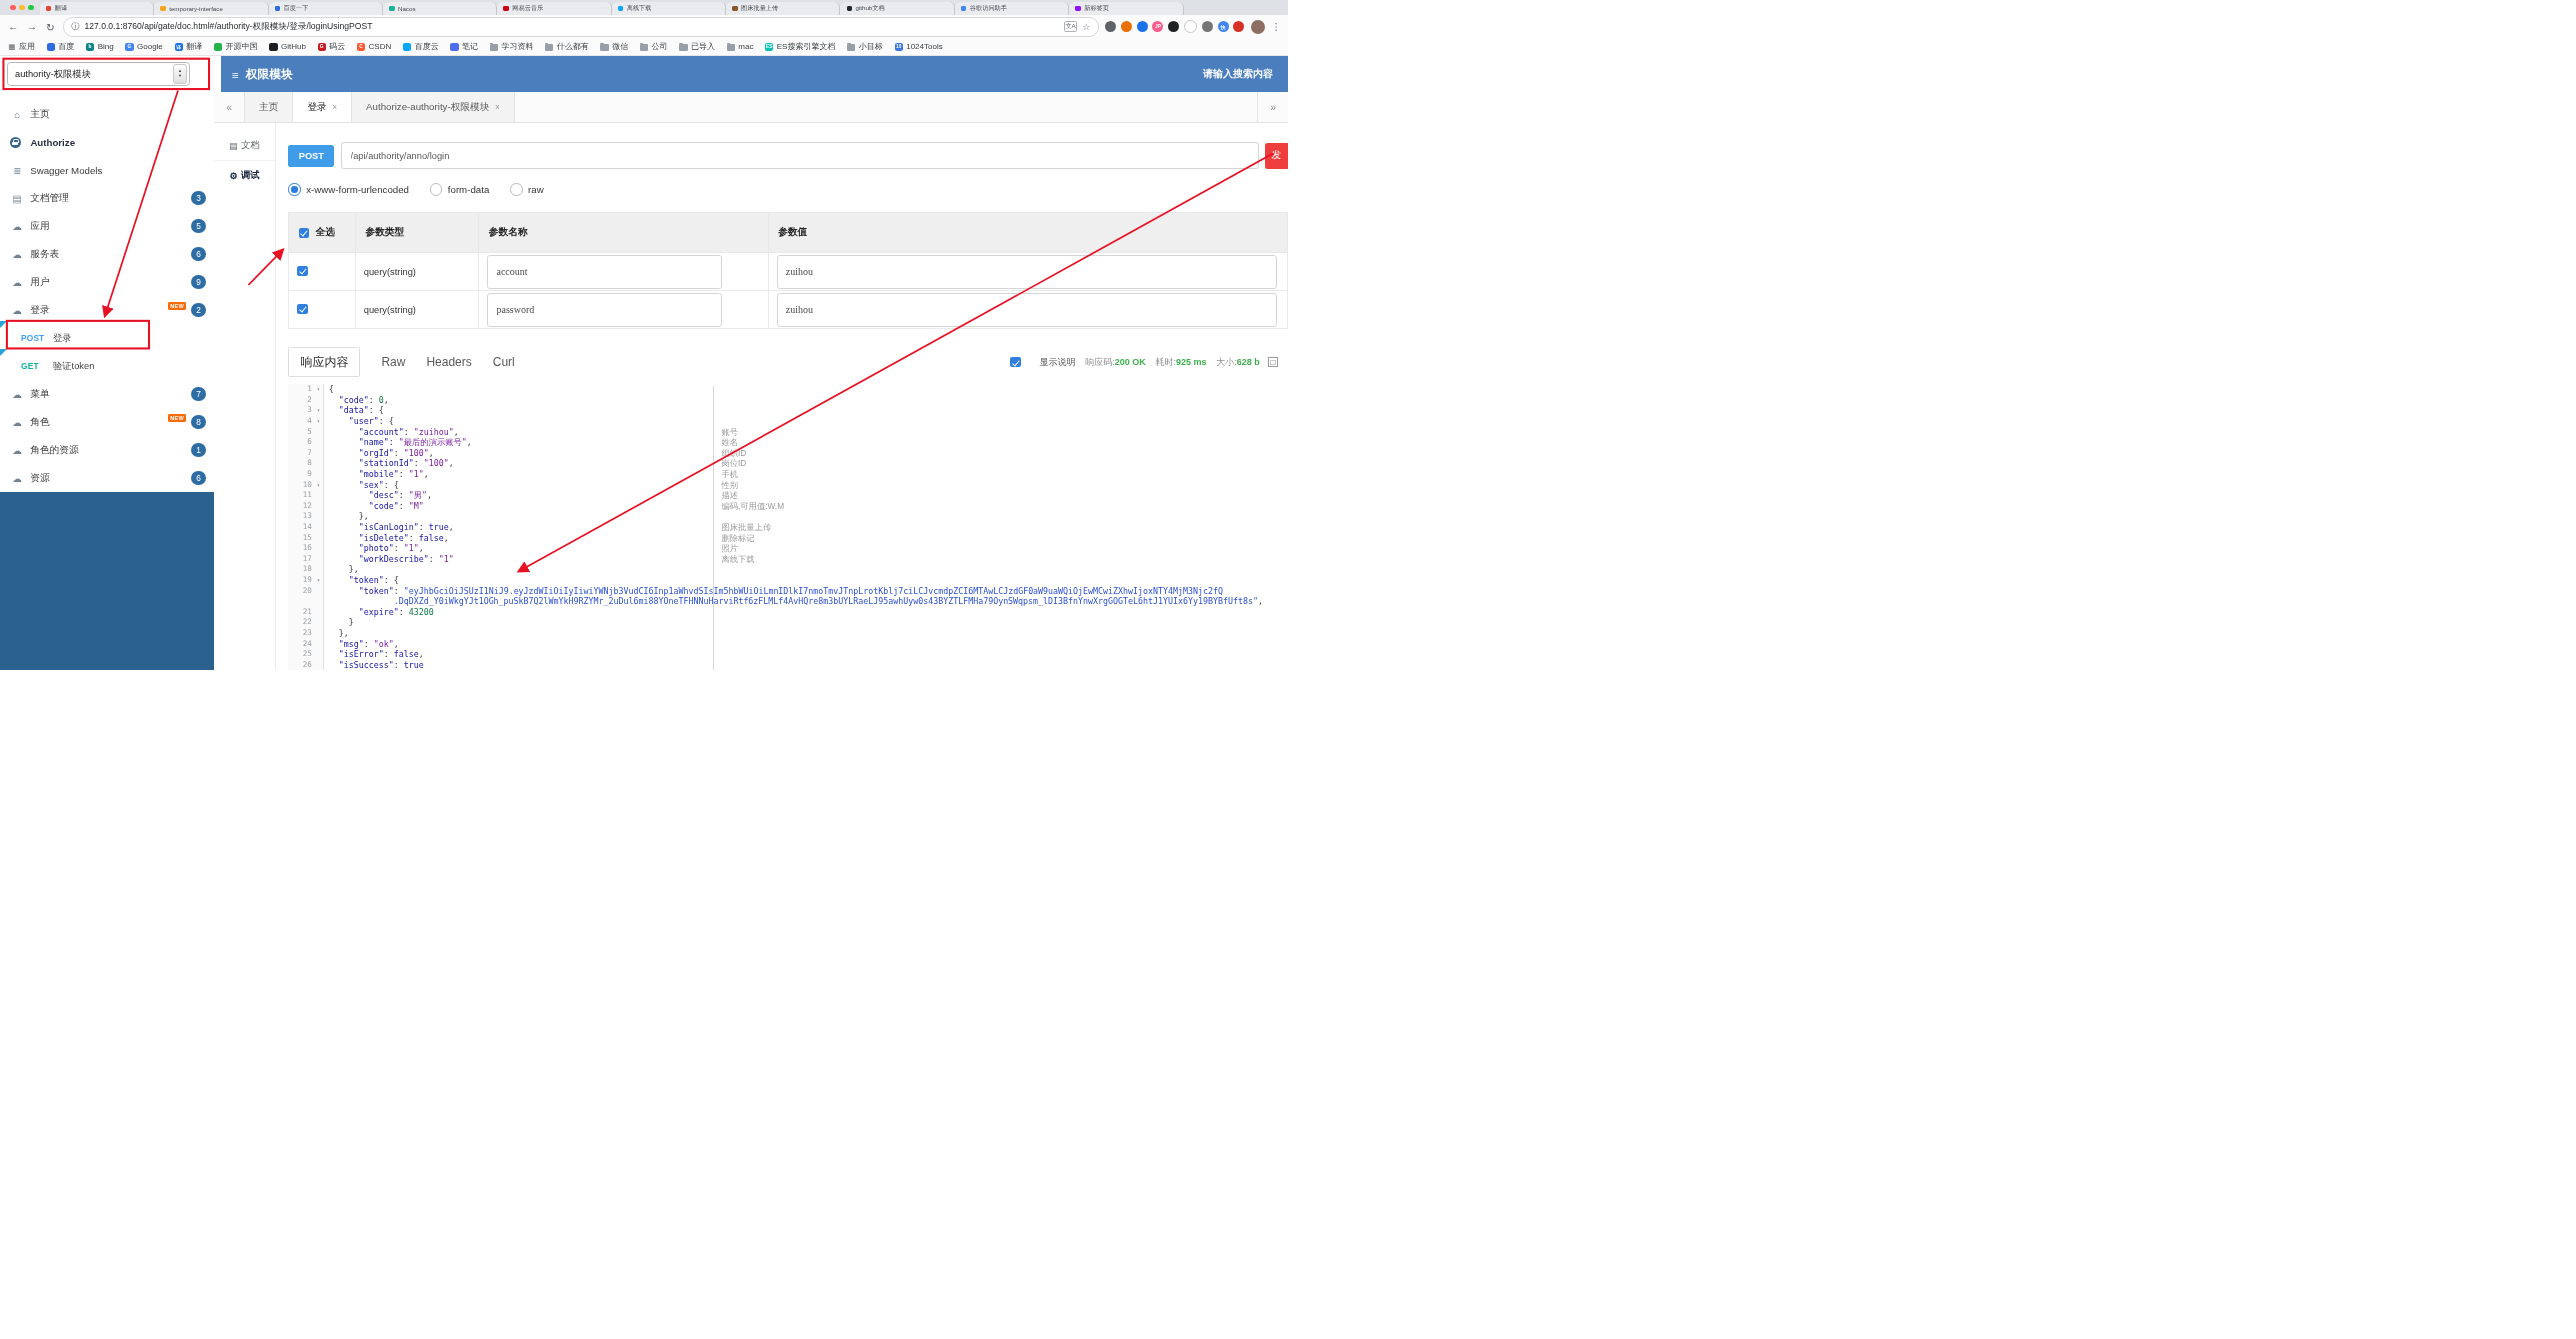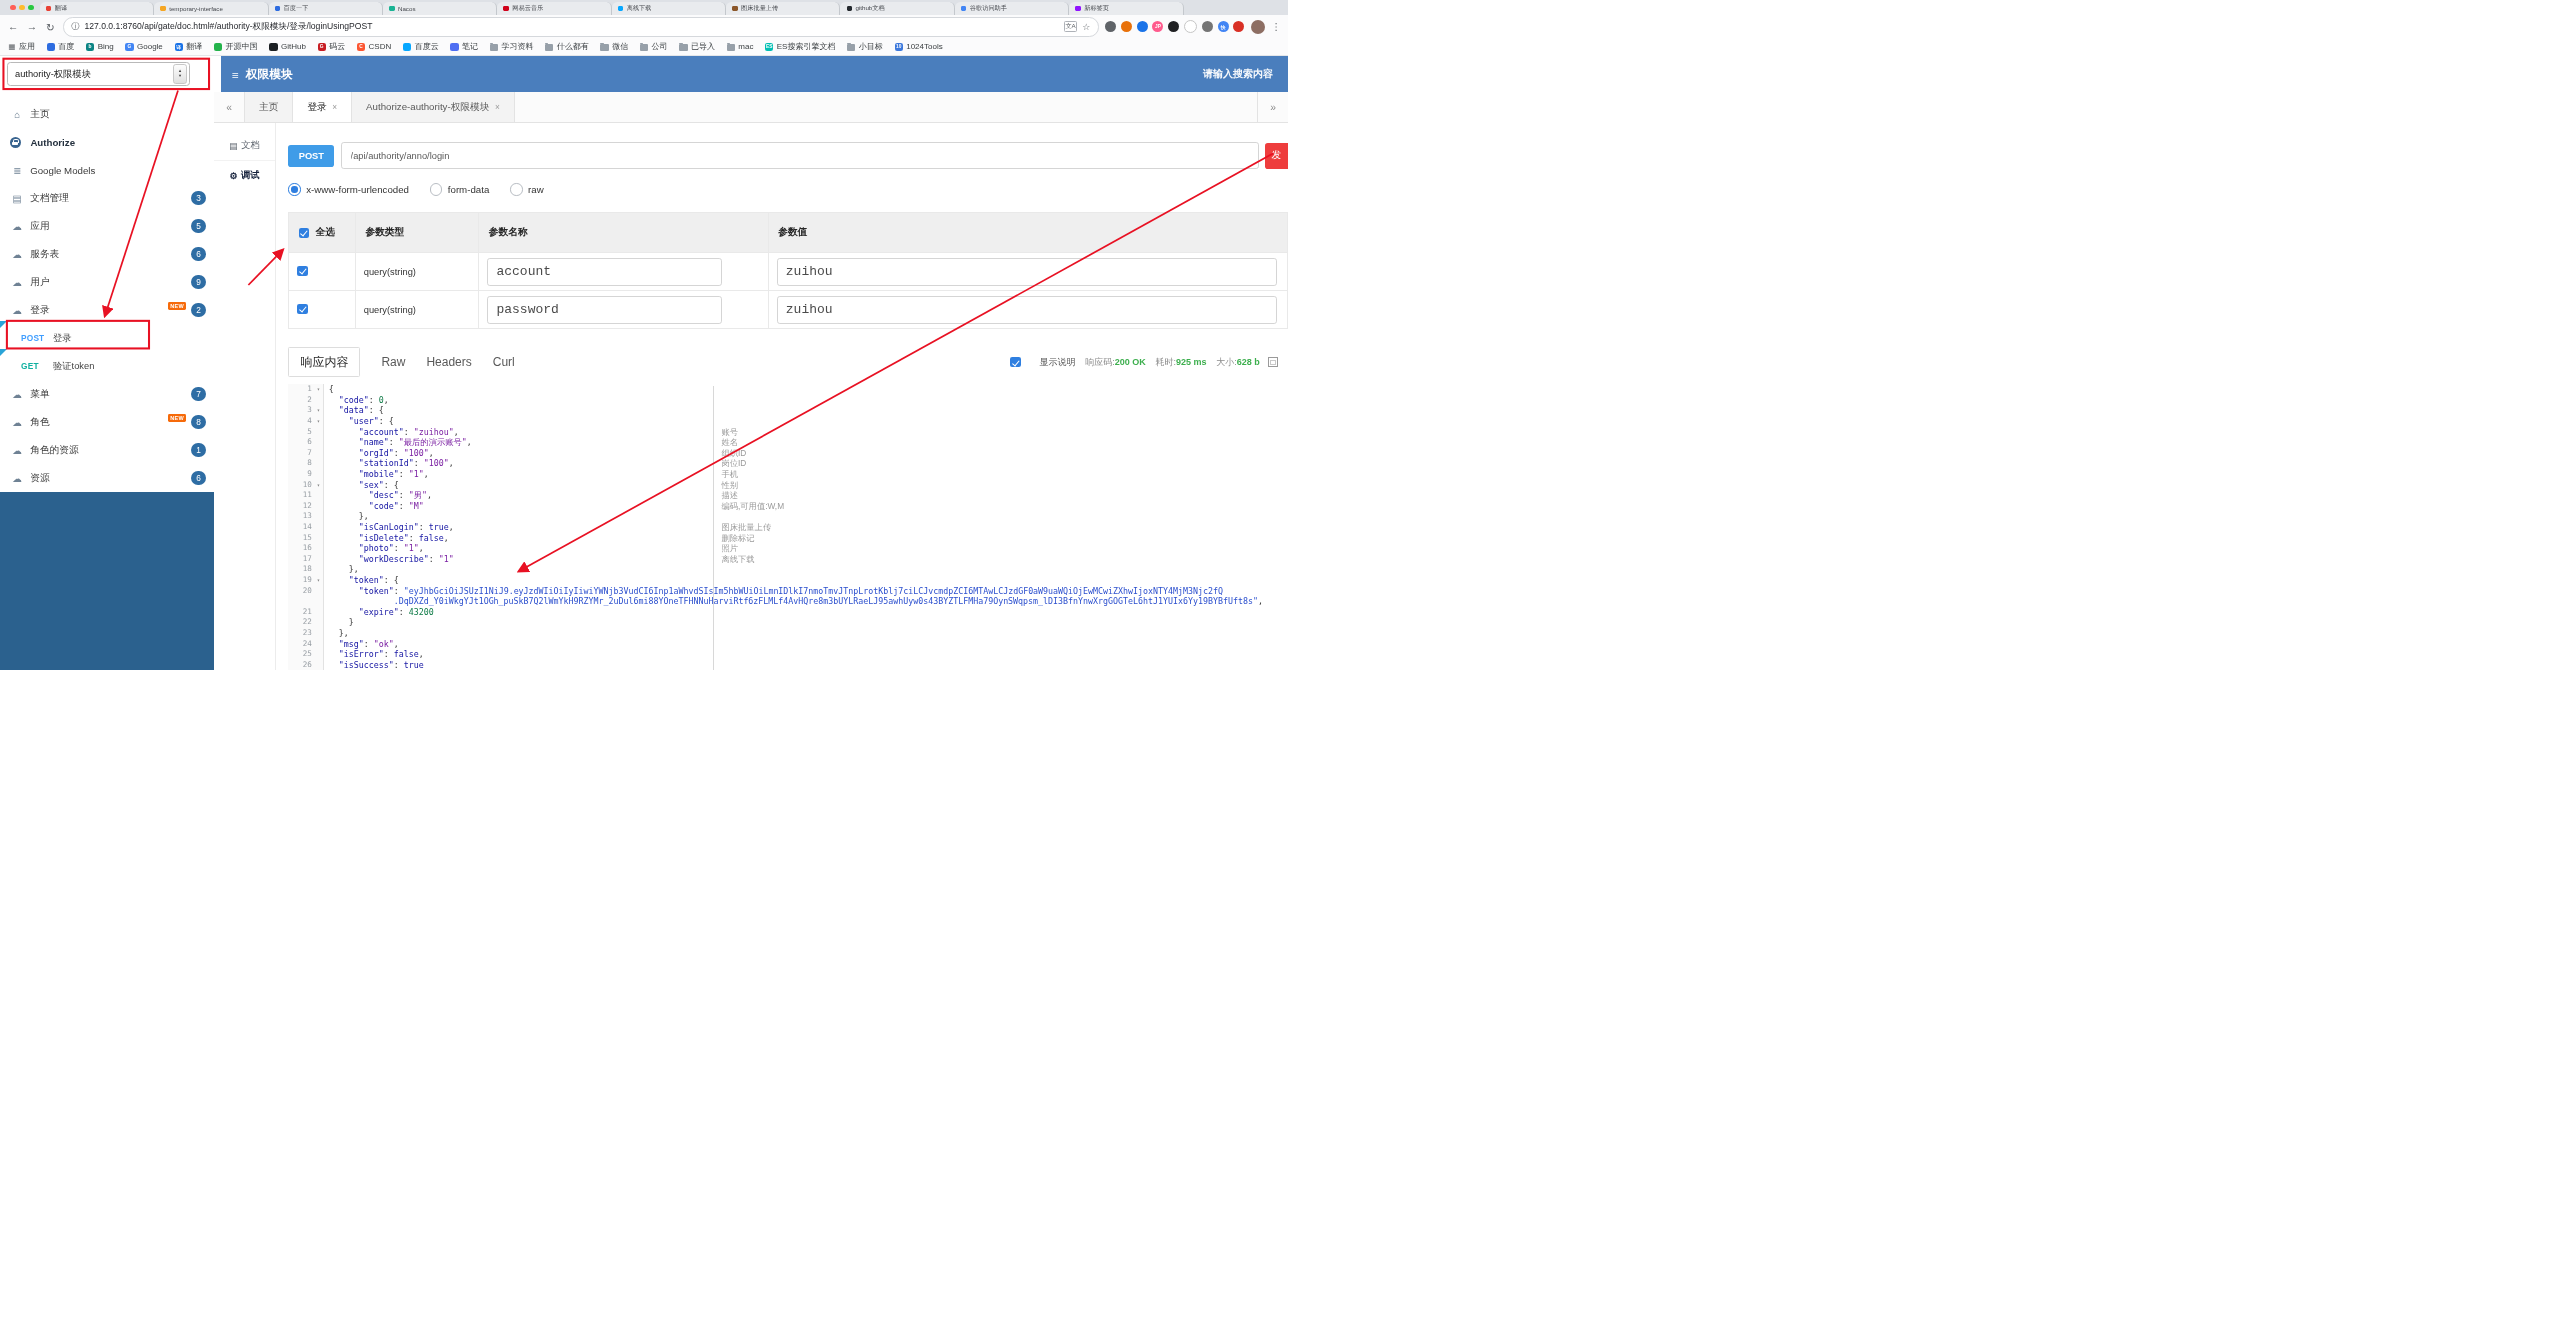--- a/index.html
+++ b/index.html
@@ -105,22 +105,22 @@
   .radio.sel::after{content:"";position:absolute;inset:2.1px;border-radius:50%;background:#2f7fe0;}
 
   .param-table{margin-top:16.6px;border-collapse:collapse;width:100%;flex:none;}
   .param-table th,.param-table td{border:0.7px solid #e9e9e9;padding:0 9.7px;text-align:left;}
   .param-table th{background:#efefef;height:39px;font-size:9.7px;color:#262626;}
   .param-table td{height:37px;font-size:9.3px;color:#333;padding-left:8px;}
   .col-sel{width:46px;} .col-type{width:103px;} .col-name{width:269px;}
   .selwrap{display:flex;align-items:center;gap:6.2px;}
   .cbx{width:10.3px;height:10.3px;border-radius:2.1px;background:#2f7fe0;position:relative;display:inline-block;flex:none;}
   .cbx::after{content:"";position:absolute;left:3.4px;top:1.4px;width:2.8px;height:5.5px;border:solid #fff;border-width:0 1.4px 1.4px 0;transform:rotate(40deg);}
-  .cell-input{height:28px;border:0.7px solid #d5d5d5;border-radius:2.8px;padding:0 8.3px;font-size:13px;color:#4a4a4a;
-              font-family:Liberation Mono, monospace;box-sizing:border-box;}
+  .cell-input{height:34px;border:0.7px solid #d5d5d5;border-radius:2.8px;padding:0 8.3px;font-size:10px;color:#4a4a4a;
+              font-family:Liberation Serif, serif;box-sizing:border-box;}
   .name-input{width:235px;} .value-input{width:100%;}
 
   .resp-row{display:flex;align-items:center;margin-top:18px;padding-right:9.7px;flex:none;}
   .resp-tab{margin-left:21px;font-size:12px;color:#595959;}
   .resp-tab.active{margin-left:0;border:0.7px solid #ddd;background:#fff;padding:5.5px 11px;color:#262626;border-radius:1.4px;}
   .resp-right{margin-left:auto;display:flex;align-items:center;font-size:9px;color:#8c8c8c;}
   .show-desc-label{color:#555;margin-left:19px;}
   .meta-pair{margin-left:9.7px;}
   .m-label{color:#8c8c8c;} .m-value{color:#3daf4e;font-weight:bold;}
   .expand-ic{width:8.3px;height:8.3px;border:0.7px solid #9a9a9a;margin-left:8.3px;position:relative;}
@@ -329,21 +329,21 @@
           </div>
           <div class="s-item bold">
             <span class="lock-ico">
               <span class="lk-s"></span>
               <span class="lk-b"></span>
             </span>
             <span class="s-label">Authorize</span>
           </div>
           <div class="s-item">
             <span class="s-ico">≣</span>
-            <span class="s-label">Google Models</span>
+            <span class="s-label">Swagger Models</span>
           </div>
           <div class="s-item">
             <span class="s-ico">▤</span>
             <span class="s-label">文档管理</span>
             <span class="badge">3</span>
           </div>
           <div class="s-item">
             <span class="s-ico">☁</span>
             <span class="s-label">应用</span>
             <span class="badge">5</span>

